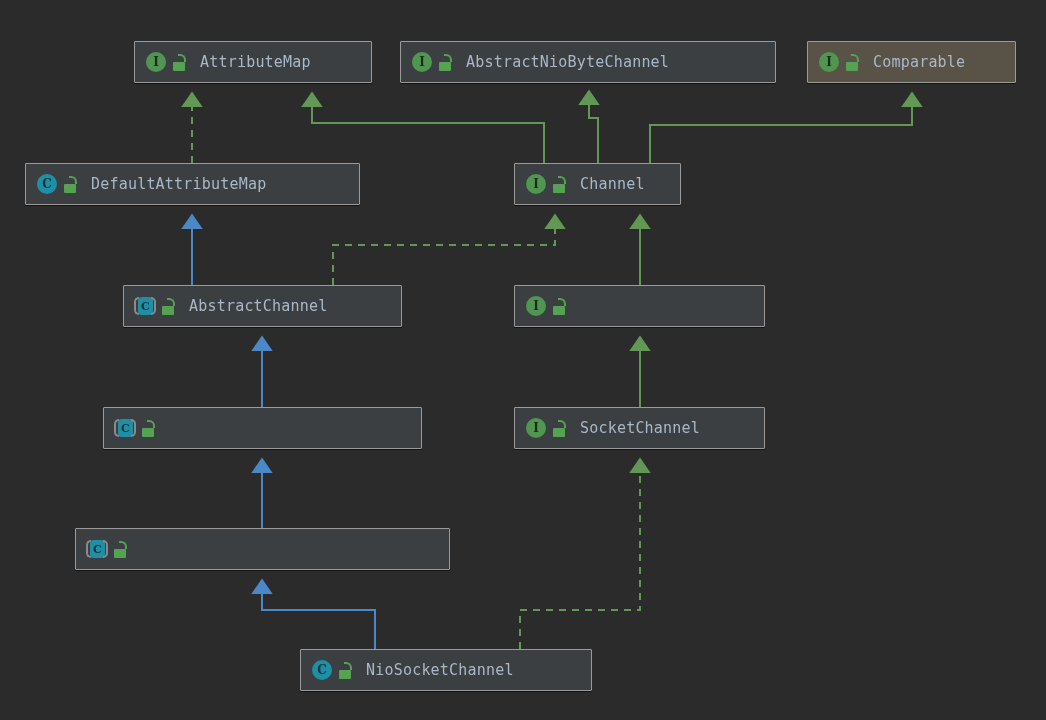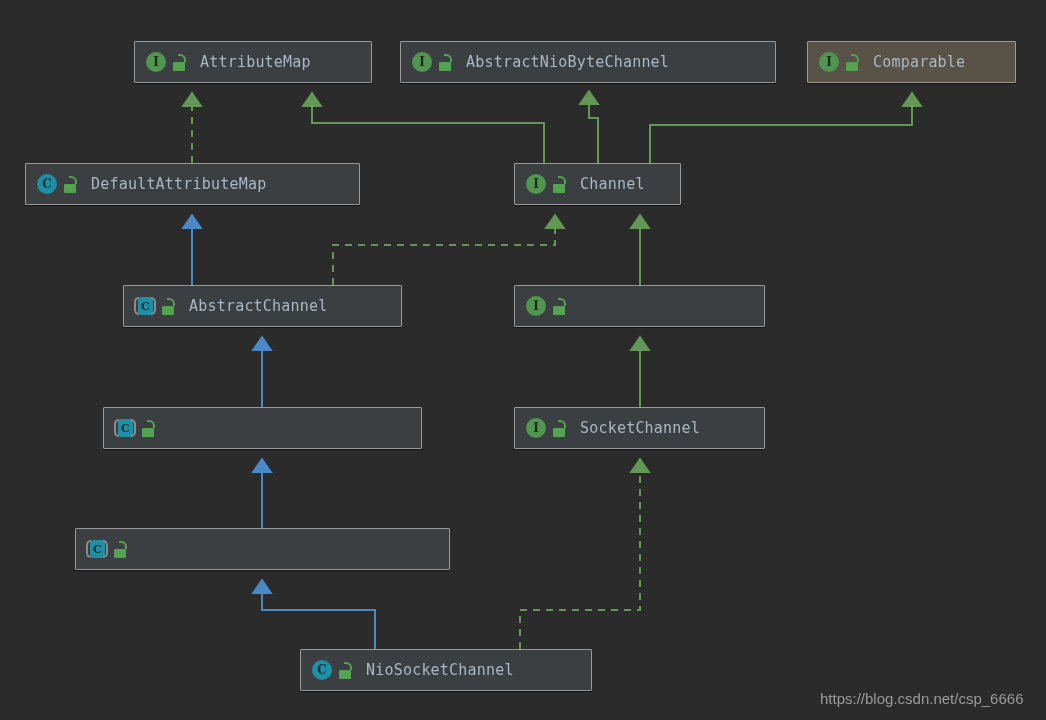--- a/index.html
+++ b/index.html
@@ -295,15 +295,14 @@
     <span class="icon-stereotype klass">
         <span class="disc">C</span>
       </span>
     <span class="icon-lock">
         <span class="shackle"></span>
         <span class="body"></span>
       </span>
     <span class="node-label">NioSocketChannel</span>
   </div>
 
-  <div class="watermark" style="left:820px; top:690px;">https://blog.csdn.net/csp_6666</div>
 
 </div>
 
 </body></html>

